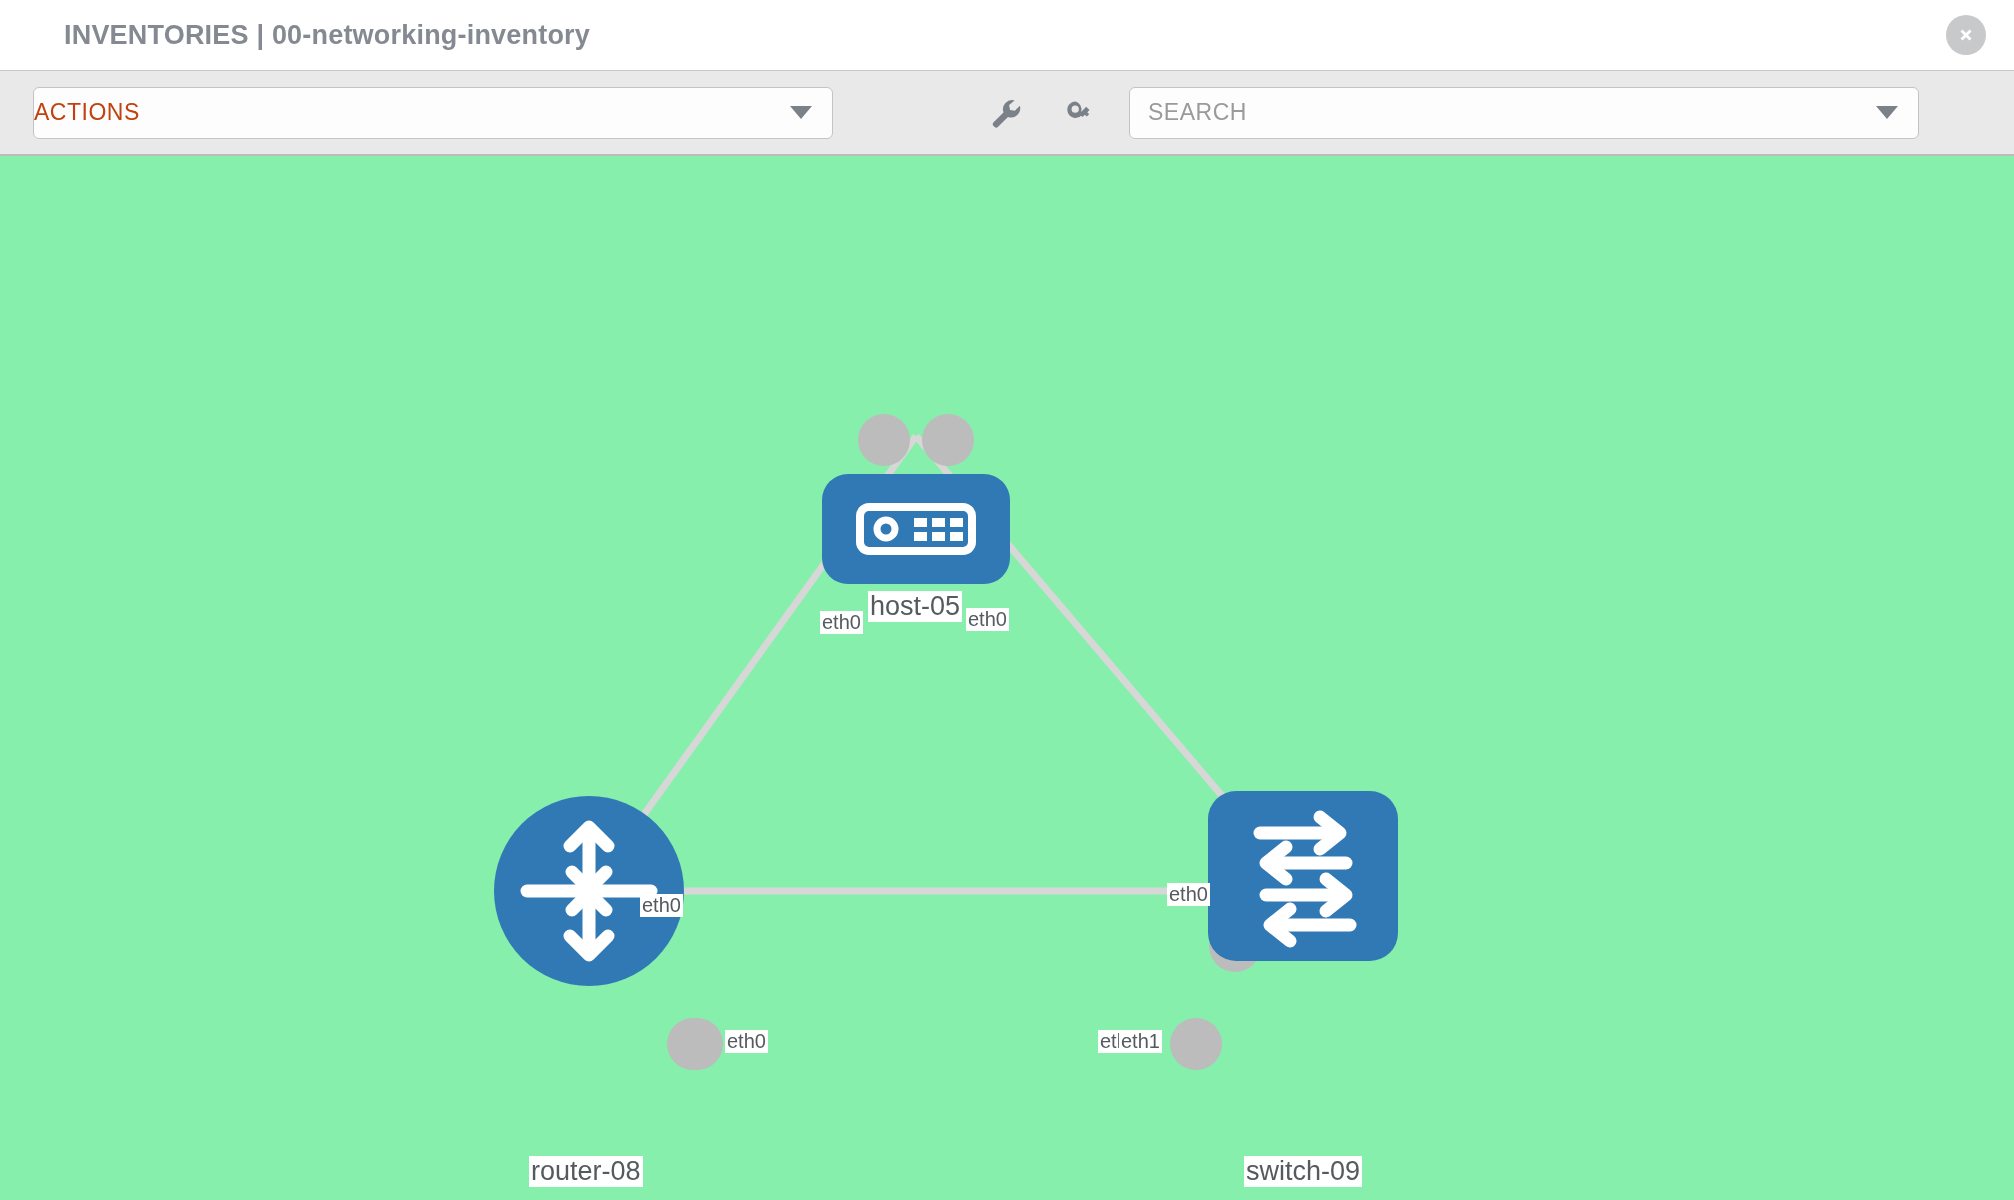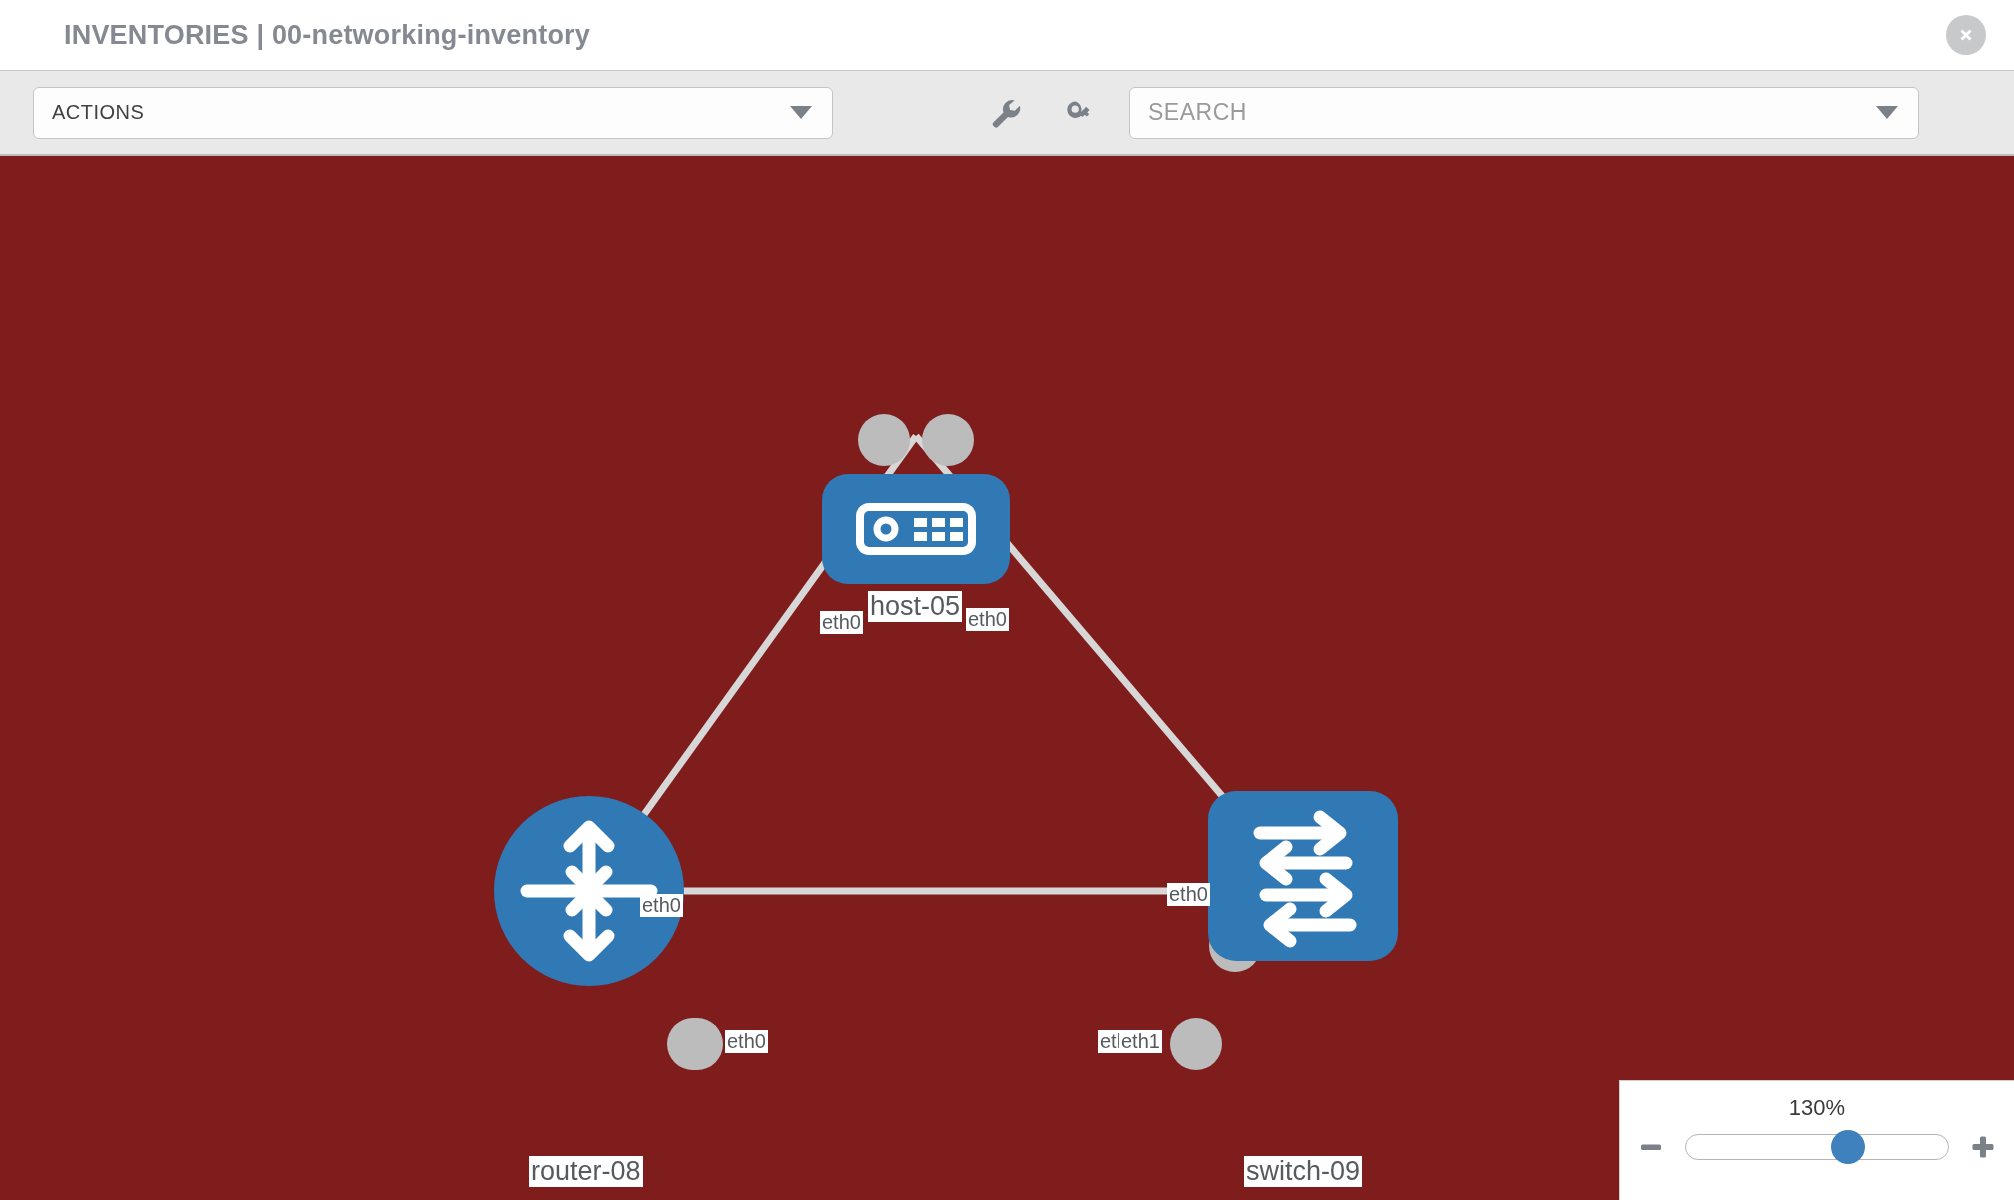--- a/index.html
+++ b/index.html
@@ -71,23 +71,22 @@
     height: 52px;
     background: #fdfdfd;
     border: 1px solid #c4c4c4;
     border-radius: 6px;
     display: flex;
     align-items: center;
     position: relative;
     cursor: pointer;
   }
   .actions-select .label {
-    margin-left: 18px;
-    font-size: 20px;
-    color: #404040;
+    font-size: 23px;
+    color: #c2410c;
     letter-spacing: 0.5px;
   }
   .caret {
     position: absolute;
     right: 20px;
     width: 0; height: 0;
     border-left: 11px solid transparent;
     border-right: 11px solid transparent;
     border-top: 13px solid #7b8189;
   }
@@ -125,21 +124,21 @@
     color: #9a9a9a;
     letter-spacing: 0.5px;
   }
 
   
   .canvas {
     position: absolute;
     top: 156px; left: 0;
     width: 2014px;
     height: 1044px;
-    background: #7f1d1d;
+    background: #86efac;
     overflow: hidden;
   }
   .topology-svg {
     position: absolute;
     top: 0; left: 0;
     width: 2014px;
     height: 1044px;
   }
 
   
@@ -341,36 +340,15 @@
     <div class="iface-label" style="left:725px; top:874px;">eth0</div>
 
     <div class="iface-label" style="left:1098px; top:874px;">eth0</div>
 
     <div class="iface-label" style="left:1119px; top:874px;">eth1</div>
 
     <div class="node-label" style="left:529px; top:1000px;">router-08</div>
 
     <div class="node-label" style="left:1244px; top:1000px;">switch-09</div>
 
-    <div class="zoom-panel">
-      <div class="zoom-value">130%</div>
-      <div class="zoom-row">
-        <div class="zoom-btn">
-          <svg width="26" height="26" viewBox="0 0 26 26" aria-hidden="true">
-            <rect x="3" y="10.5" width="20" height="5.5" rx="1.5" fill="#7b8189"></rect>
-          </svg>
-        </div>
-        <div class="zoom-track">
-          <div class="zoom-handle" style="left: 62%;"></div>
-        </div>
-        <div class="zoom-btn">
-          <svg width="28" height="28" viewBox="0 0 28 28" aria-hidden="true">
-            <g fill="#7b8189">
-              <rect x="3.5" y="11" width="21" height="6" rx="1.5"></rect>
-              <rect x="11" y="3.5" width="6" height="21" rx="1.5"></rect>
-            </g>
-          </svg>
-        </div>
-      </div>
-    </div>
 
   </div>
 </div>
 
 </body></html>

